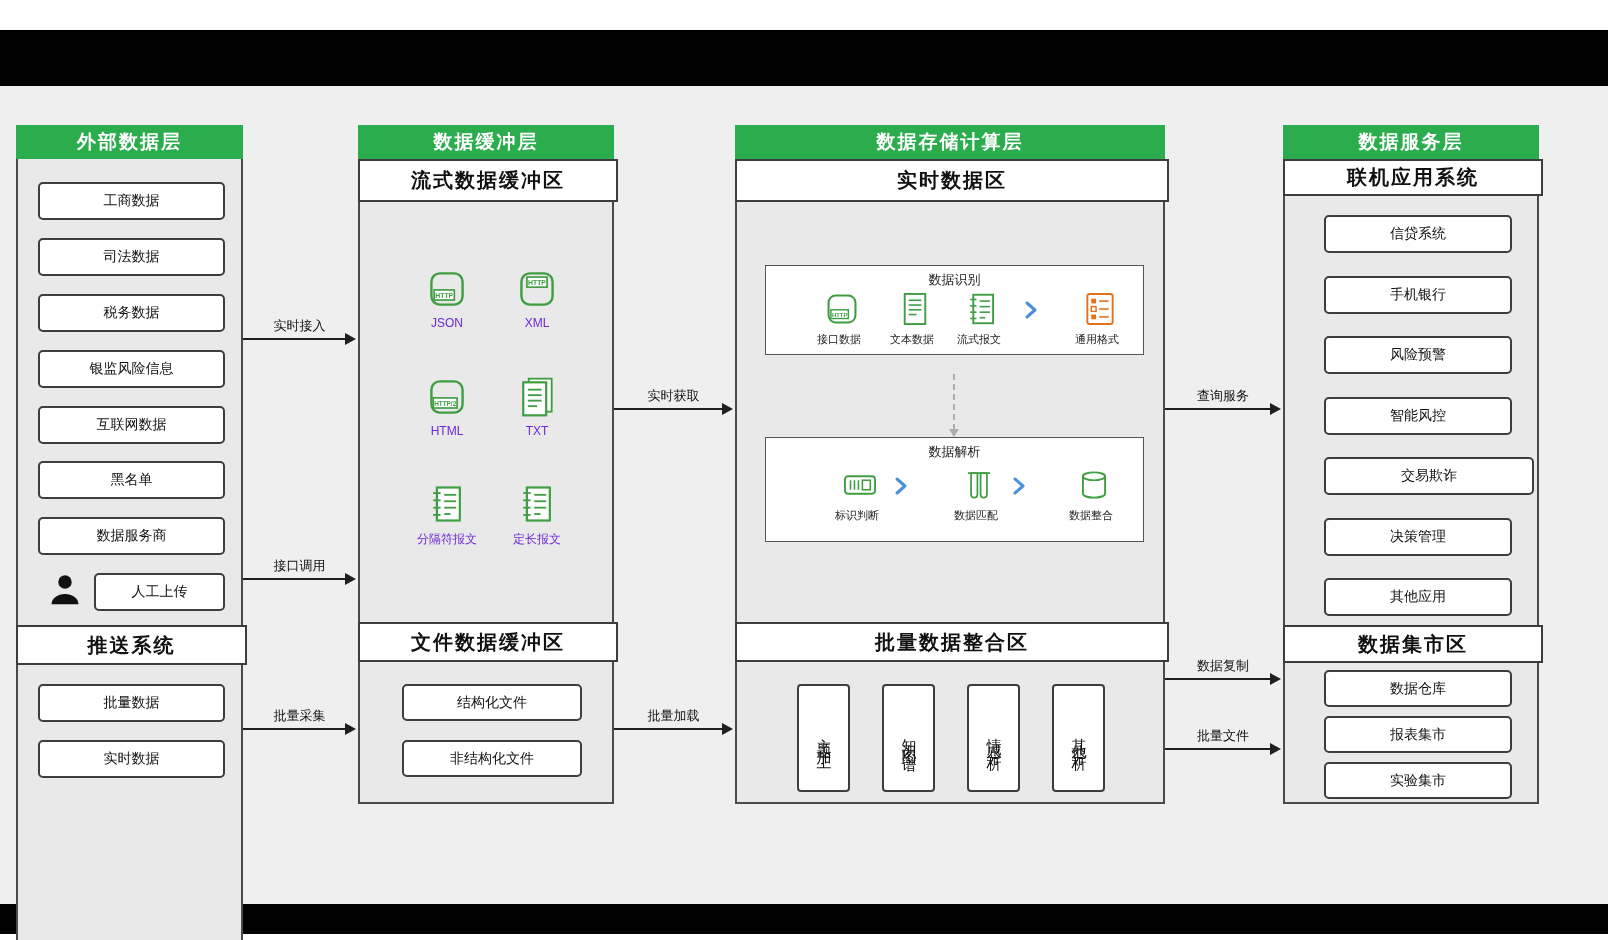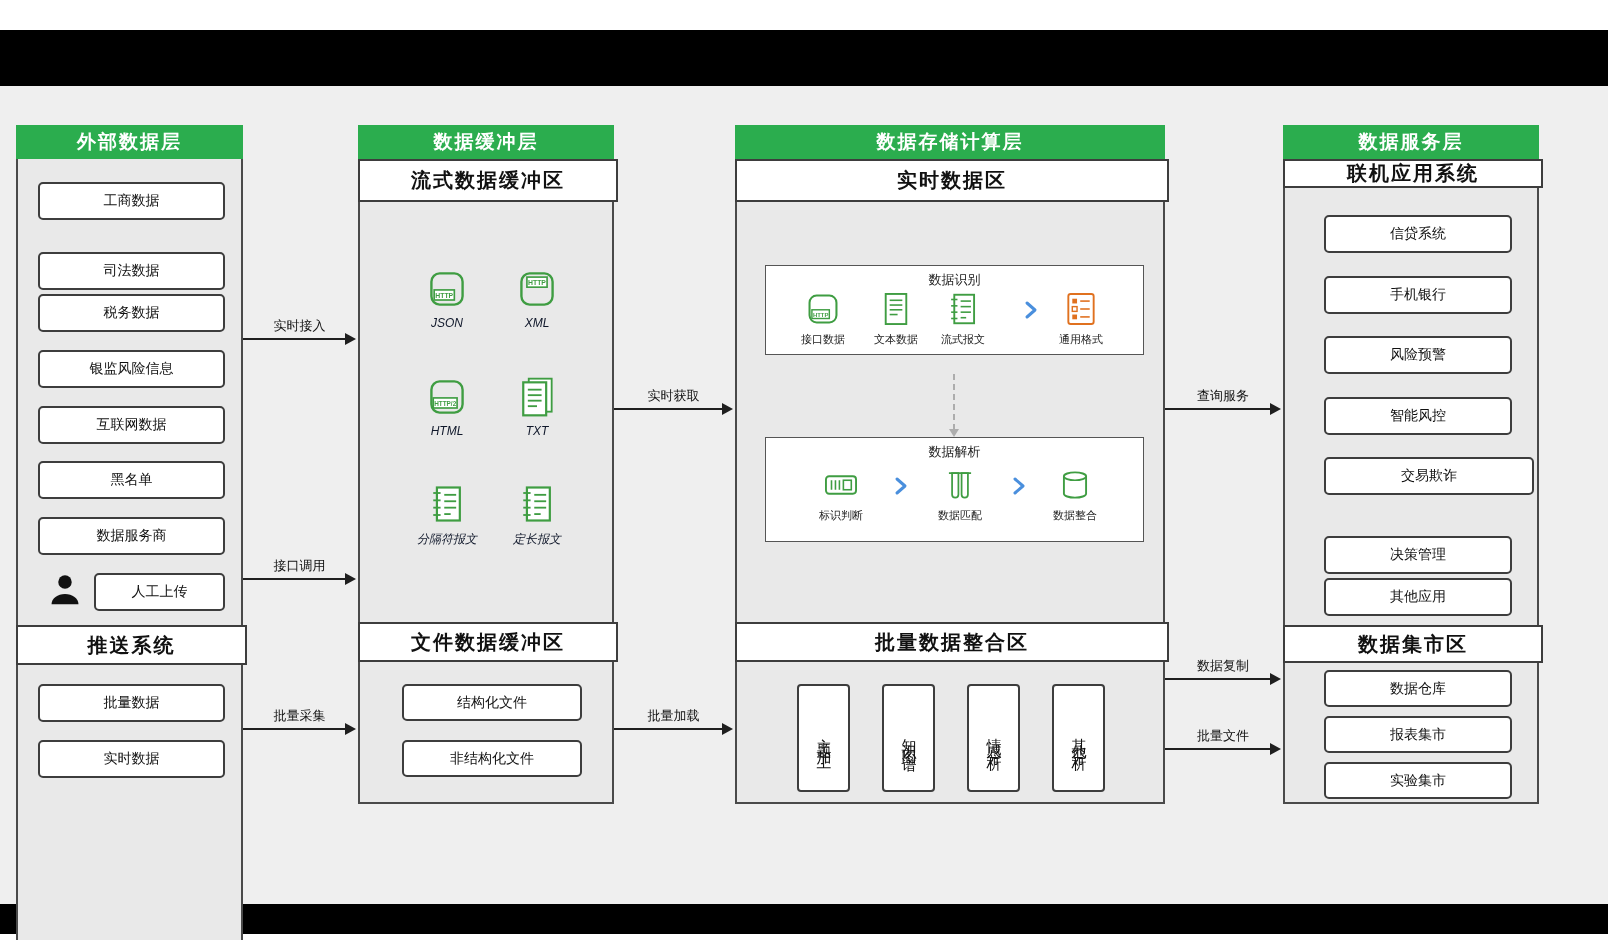--- a/index.html
+++ b/index.html
@@ -17,25 +17,25 @@
     display:flex; align-items:center; justify-content:center; font-weight:bold;
     font-size:20px; color:#111; letter-spacing:2px; }
   .box { position:absolute; background:#fff; border:2px solid #3d3d3d; border-radius:5px;
     display:flex; align-items:center; justify-content:center; font-size:14px; color:#111; }
   .vbox { position:absolute; background:#fff; border:2px solid #3d3d3d; border-radius:4px;
     display:flex; align-items:center; justify-content:center;
     writing-mode:vertical-rl; text-orientation:upright; font-size:15px; letter-spacing:6px; color:#111; }
 
   .icon-cell { position:absolute; width:90px; display:flex; flex-direction:column; align-items:center; gap:5px; }
   .icon-cell .ic { width:44px; height:44px; }
-  .icon-label { font-size:12px; color:#0f172a; white-space:nowrap;font-style:italic; }
+  .icon-label { font-size:12px; color:#6d28d9; white-space:nowrap; }
 
   .inner-box { position:absolute; background:#fff; border:1.5px solid #555; }
   .inner-title { position:absolute; top:5px; left:0; right:0; text-align:center; font-size:13px; color:#222; }
-  .mini-cell { position:absolute; width:76px; display:flex; flex-direction:column; align-items:center; gap:4px; }
+  .mini-cell { position:absolute; width:76px; display:flex; flex-direction:column; align-items:flex-end; gap:4px; }
   .mini-cell .ic { width:38px; height:38px; }
   .mini-label { font-size:11px; color:#222; white-space:nowrap; }
   .chev { position:absolute; width:24px; height:24px; color:var(--chevron-blue,#4a8fdd); }
 
   .ic-green  { color:var(--icon-green,#3f9d42); }
   .ic-orange { color:var(--accent-orange,#e0711f); }
   .ic-black  { color:#111; }
 
   .arrow { position:absolute; height:2px; }
   .arrow-line { position:absolute; left:0; right:9px; top:0; height:2px; background:#1f1f1f; }
@@ -118,21 +118,21 @@
 
 <div class="stage">
   <div class="letterbox" style="top:30px; height:56px"></div>
   <div class="letterbox" style="top:904px; height:30px"></div>
 
   <div class="canvas">
 
     <div class="panel" style="left:16px; top:39px; width:227px; height:880px">
       <div class="panel-header">外部数据层</div>
       <div class="box" style="left:20px; top:55px;  width:187px; height:38px">工商数据</div>
-      <div class="box" style="left:20px; top:125px; width:187px; height:38px">司法数据</div>
+      <div class="box" style="left:20px; top:111px; width:187px; height:38px">司法数据</div>
       <div class="box" style="left:20px; top:167px; width:187px; height:38px">税务数据</div>
       <div class="box" style="left:20px; top:223px; width:187px; height:38px">银监风险信息</div>
       <div class="box" style="left:20px; top:279px; width:187px; height:38px">互联网数据</div>
       <div class="box" style="left:20px; top:334px; width:187px; height:38px">黑名单</div>
       <div class="box" style="left:20px; top:390px; width:187px; height:38px">数据服务商</div>
       <svg class="person ic-black" style="left:28px; top:444px">
           <use href="#sym-person"></use>
         </svg>
       <div class="box" style="left:76px; top:446px; width:131px; height:38px">人工上传</div>
       <div class="zone-band" style="left:-2px; top:498px; width:231px; height:40px">推送系统</div>
@@ -262,27 +262,27 @@
 
       <div class="zone-band" style="left:-2px; top:495px; width:434px; height:40px">批量数据整合区</div>
       <div class="vbox" style="left:60px;  top:557px; width:53px; height:108px">主题加工</div>
       <div class="vbox" style="left:145px; top:557px; width:53px; height:108px">知识图谱</div>
       <div class="vbox" style="left:230px; top:557px; width:53px; height:108px">情感分析</div>
       <div class="vbox" style="left:315px; top:557px; width:53px; height:108px">其他分析</div>
     </div>
 
     <div class="panel" style="left:1283px; top:39px; width:256px; height:679px">
       <div class="panel-header">数据服务层</div>
-      <div class="zone-band" style="left:-2px; top:32px; width:260px; height:29px">联机应用系统</div>
+      <div class="zone-band" style="left:-2px; top:32px; width:260px; height:37px">联机应用系统</div>
       <div class="box" style="left:39px; top:149px; width:188px; height:38px">手机银行</div>
       <div class="box" style="left:39px; top:88px;  width:188px; height:38px">信贷系统</div>
       <div class="box" style="left:39px; top:209px; width:188px; height:38px">风险预警</div>
       <div class="box" style="left:39px; top:270px; width:188px; height:38px">智能风控</div>
       <div class="box" style="left:39px; top:330px; width:210px; height:38px">交易欺诈</div>
-      <div class="box" style="left:39px; top:409px; width:188px; height:38px">决策管理</div>
+      <div class="box" style="left:39px; top:391px; width:188px; height:38px">决策管理</div>
       <div class="box" style="left:39px; top:451px; width:188px; height:38px">其他应用</div>
       <div class="zone-band" style="left:-2px; top:498px; width:260px; height:38px">数据集市区</div>
       <div class="box" style="left:39px; top:543px; width:188px; height:37px">数据仓库</div>
       <div class="box" style="left:39px; top:589px; width:188px; height:37px">报表集市</div>
       <div class="box" style="left:39px; top:635px; width:188px; height:37px">实验集市</div>
     </div>
 
     <div class="arrow" style="left:243px; top:252px; width:113px">
       <div class="arrow-label">实时接入</div>
       <div class="arrow-line"></div>

